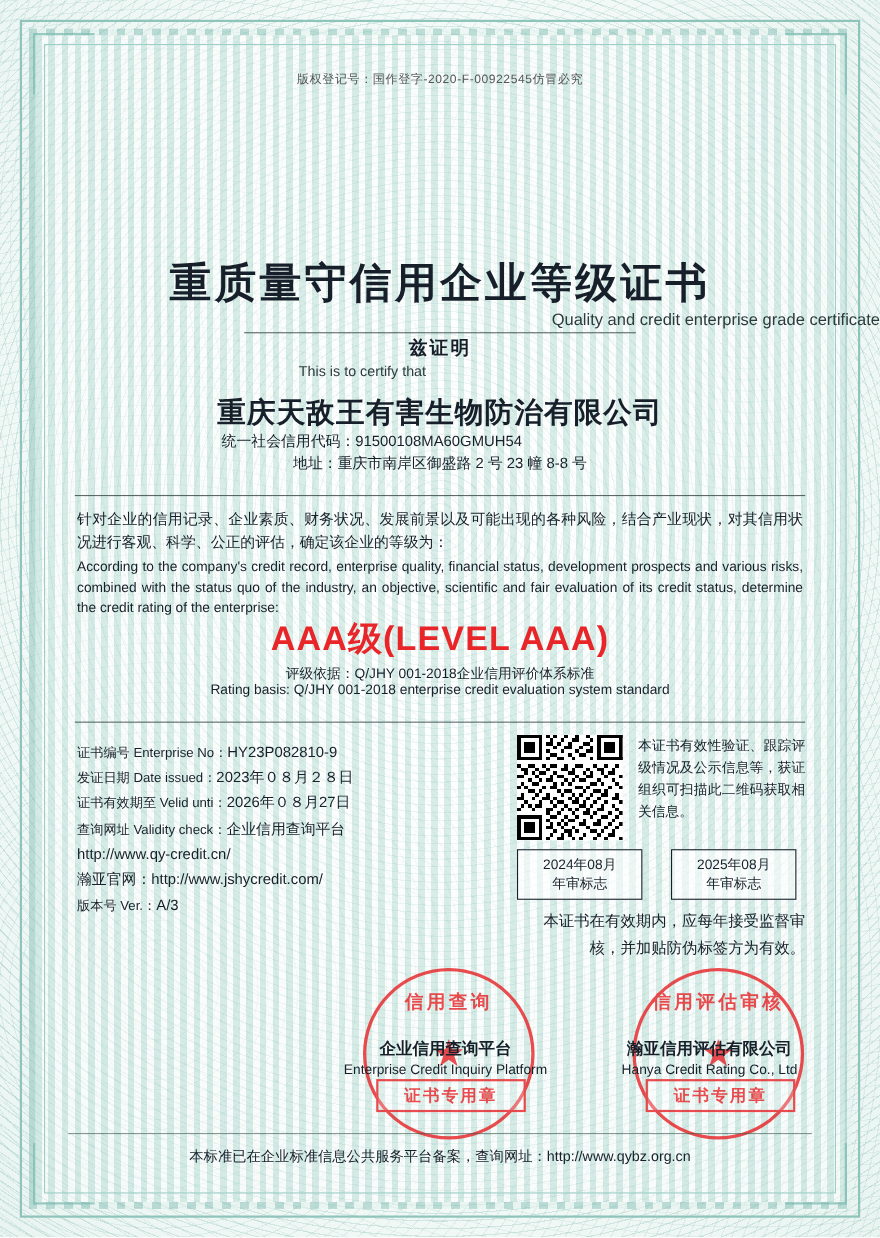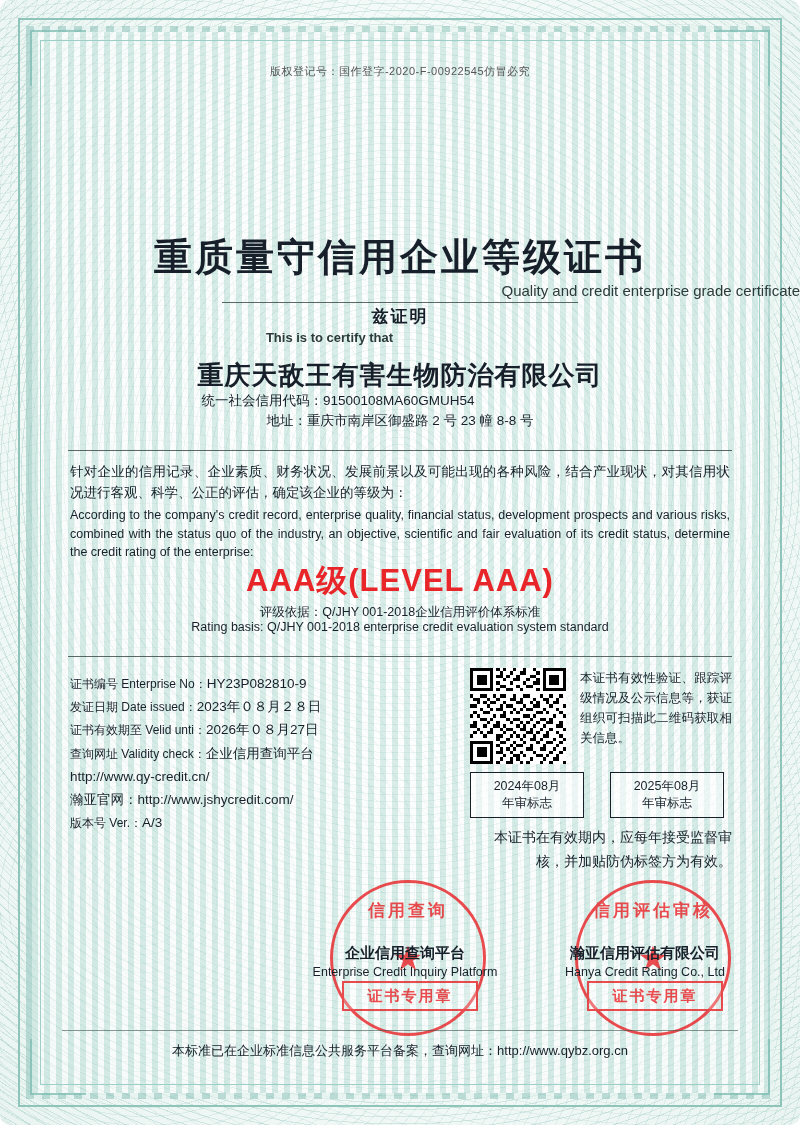--- a/index.html
+++ b/index.html
@@ -7,21 +7,20 @@
     width:800px;height:1125px;
     background:#ffffff;
     font-family:"Liberation Sans", sans-serif;
     overflow:hidden;
   }
   .page{
     position:relative;width:800px;height:1125px;
     background:
       radial-gradient(ellipse at 50% 45%, #ffffff 0%, #f4faf8 55%, #e9f4f1 100%);
     overflow:hidden;
-    border-radius:10px;
   }
   
   .guilloche{
     position:absolute;inset:0;
     background-image:
       repeating-radial-gradient(circle at 50% 42%, rgba(120,180,170,0.30) 0px, rgba(120,180,170,0.30) 1px, rgba(255,255,255,0) 1px, rgba(255,255,255,0) 7px),
       repeating-radial-gradient(circle at 18% 80%, rgba(120,180,170,0.18) 0px, rgba(120,180,170,0.18) 1px, rgba(255,255,255,0) 1px, rgba(255,255,255,0) 9px),
       repeating-radial-gradient(circle at 85% 20%, rgba(120,180,170,0.16) 0px, rgba(120,180,170,0.16) 1px, rgba(255,255,255,0) 1px, rgba(255,255,255,0) 10px);
     opacity:.85;
   }
@@ -86,21 +85,21 @@
   }
   .rule{
     position:absolute;height:1px;background:#2b3a3a;opacity:.75;
   }
   .certify-cn{
     position:absolute;top:305px;left:0;width:800px;text-align:center;
     font-size:17px;color:#17202a;font-weight:600;letter-spacing:2px;
   }
   .certify-en{
     position:absolute;top:330px;left:0;width:659px;text-align:center;
-    font-size:13px;color:#2b3a3a;font-weight:bold;
+    font-size:13px;color:#2b3a3a;
   }
   .company{
     position:absolute;top:358px;left:0;width:800px;text-align:center;
     font-weight:700;font-size:26px;color:#17202a;letter-spacing:1px;
   }
   .code{
     position:absolute;top:392px;left:0;width:676px;text-align:center;
     font-size:13.5px;color:#17202a;
   }
   .addr{

